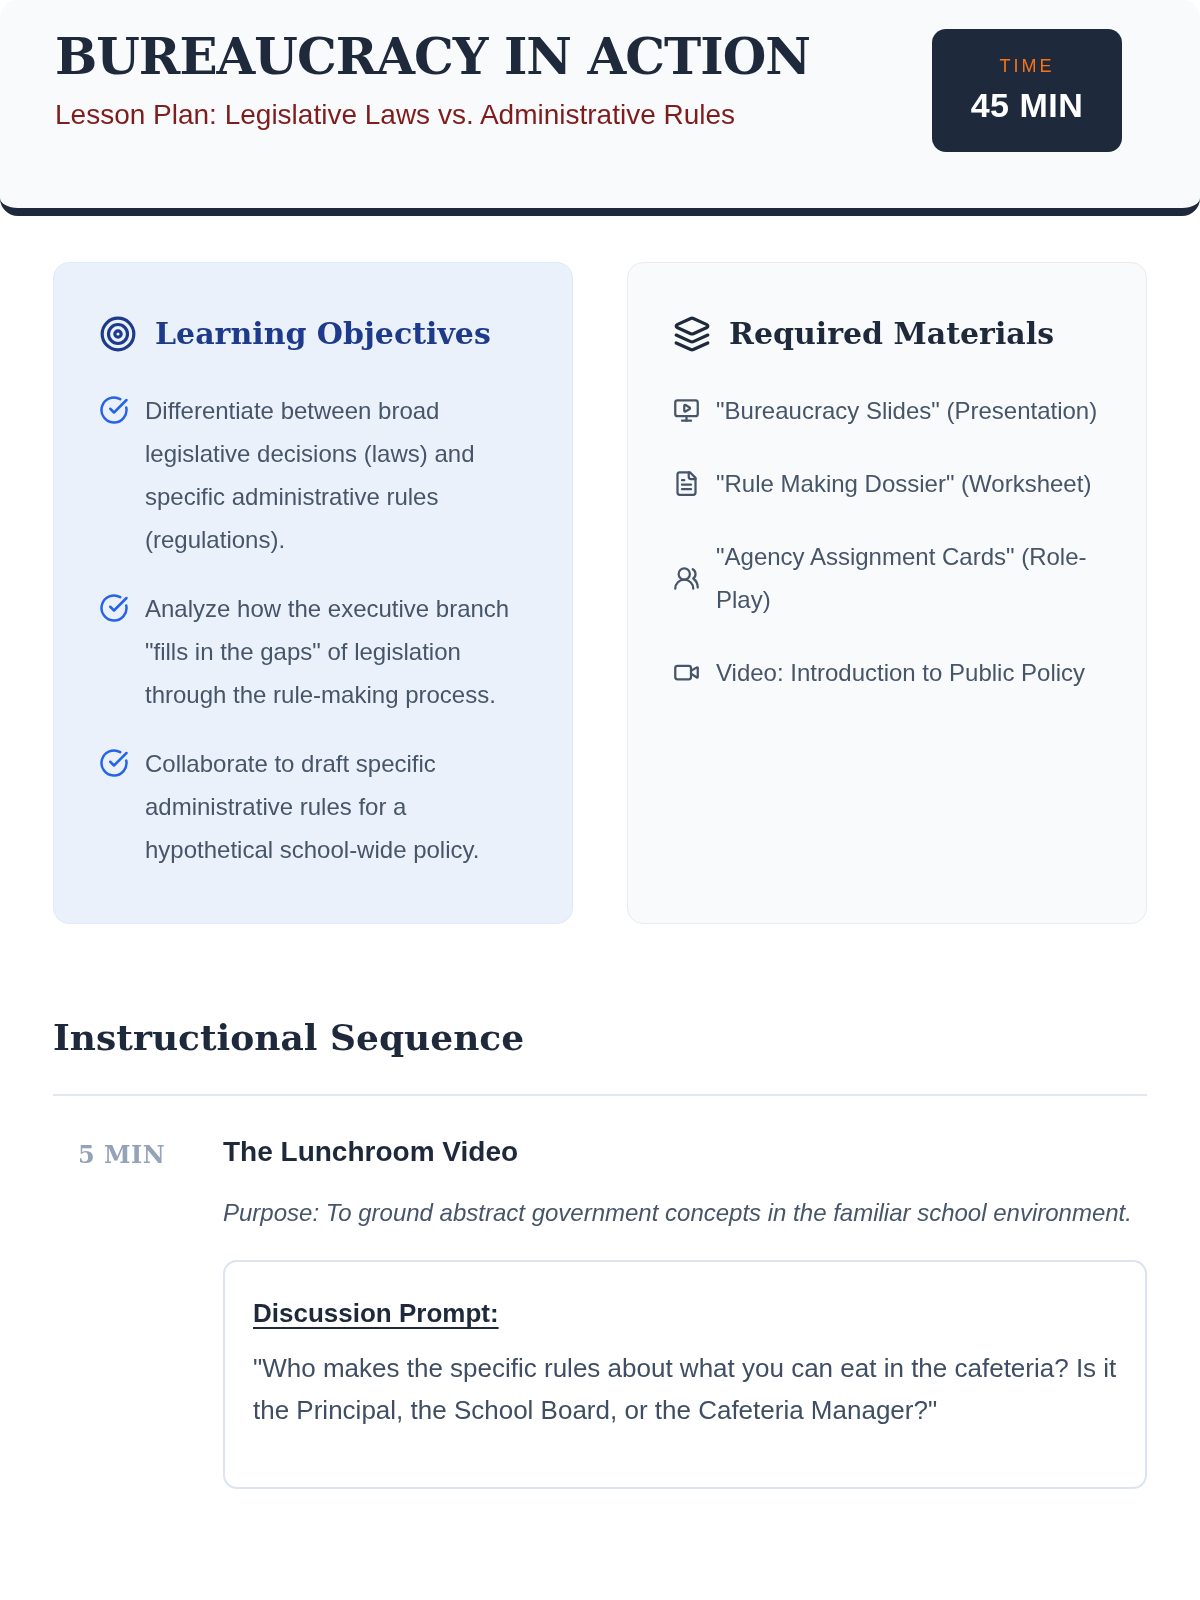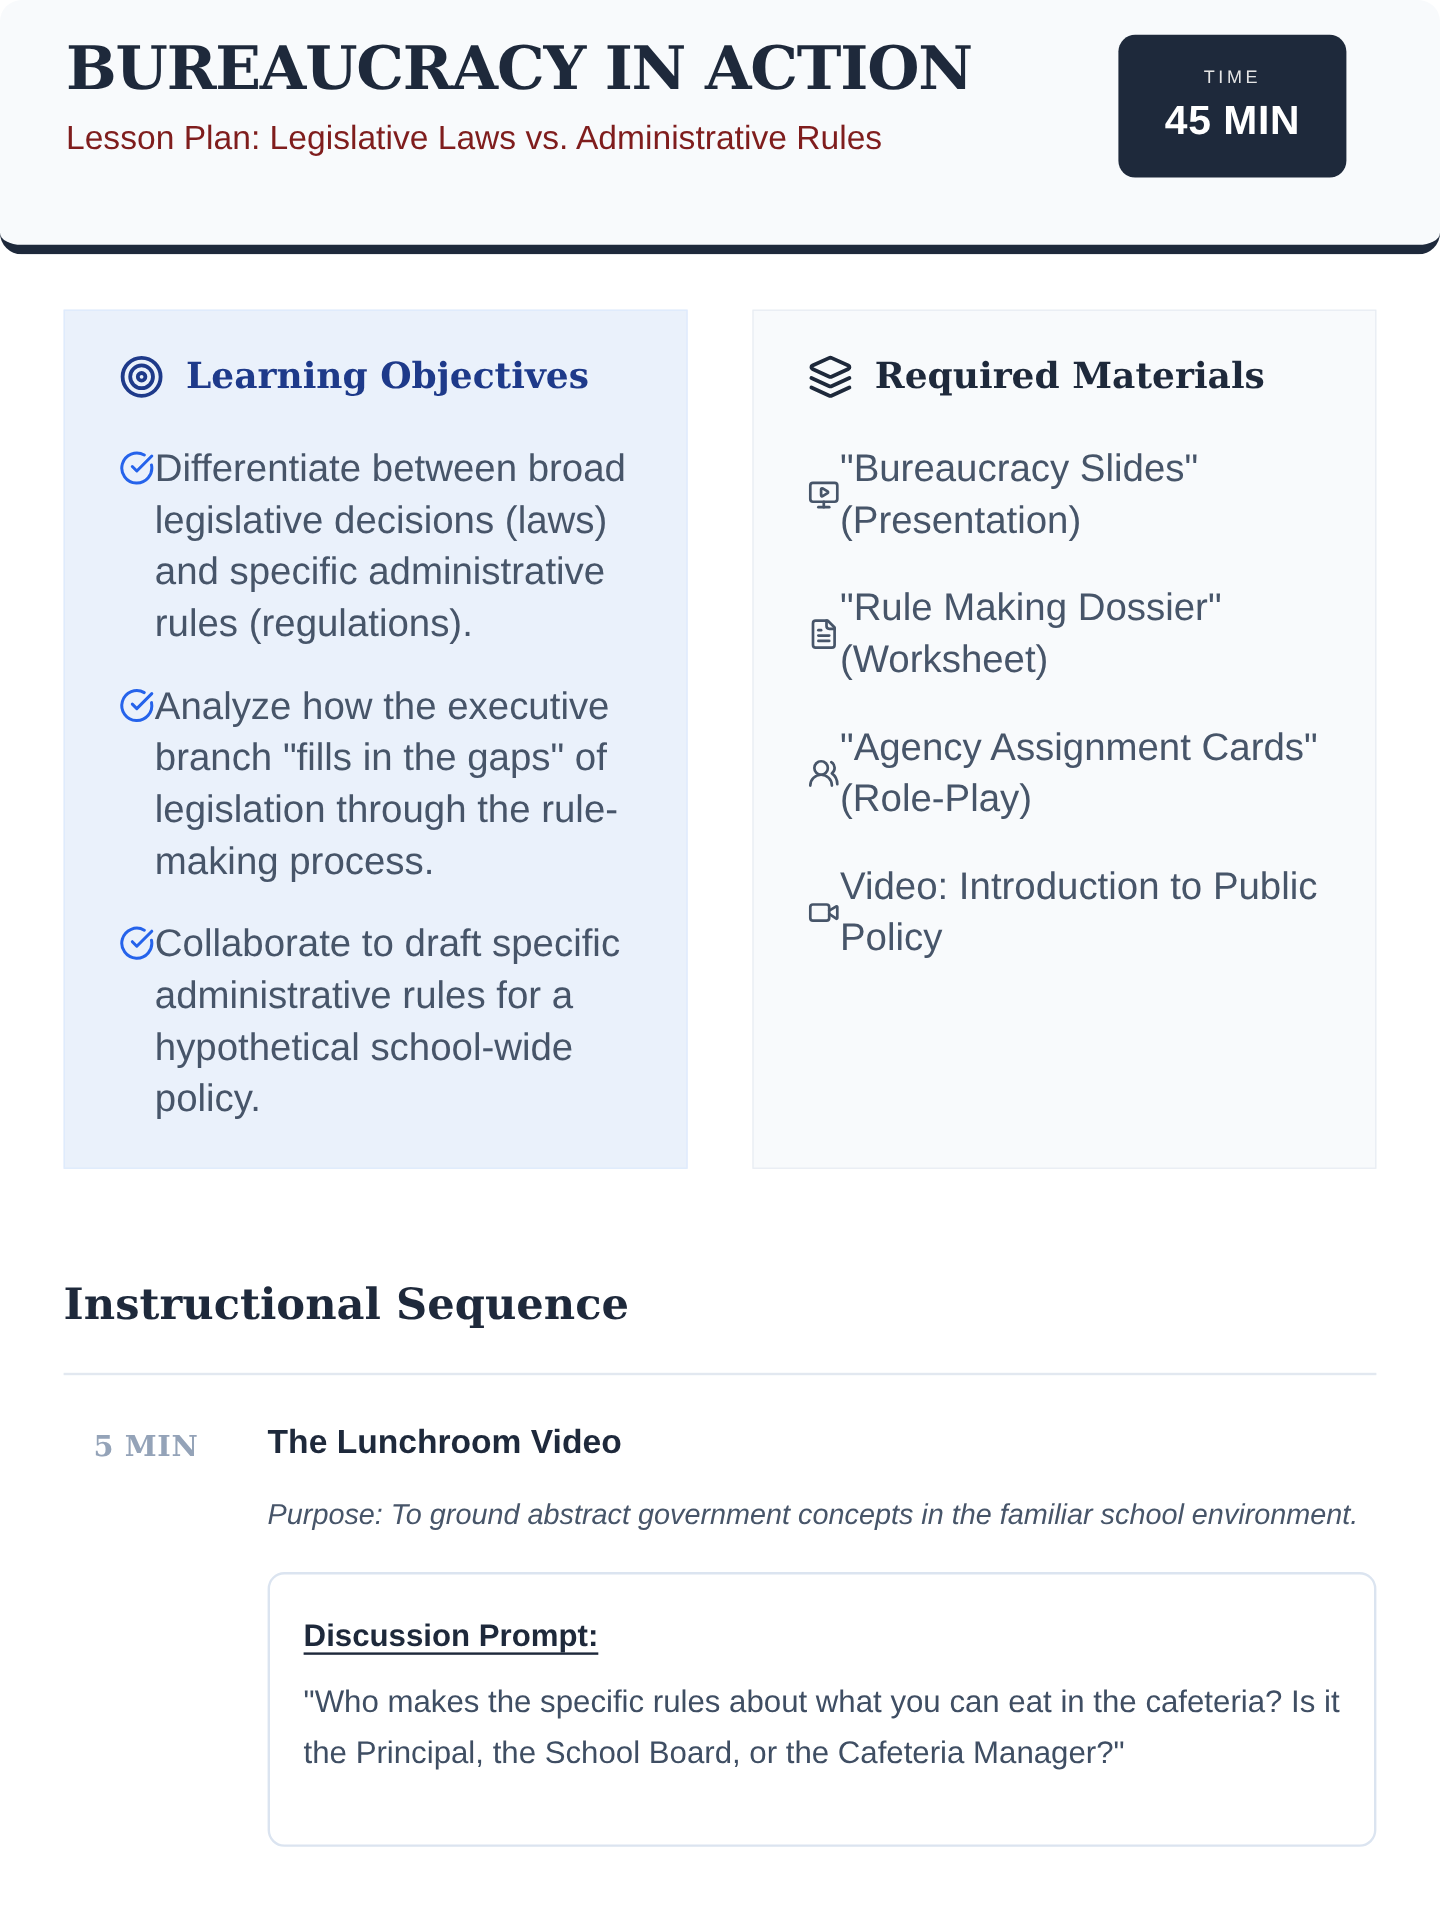--- a/index.html
+++ b/index.html
@@ -41,40 +41,40 @@
   }
   .time-badge {
     background: #1e293b;
     border-radius: 14px;
     padding: 27px 30px;
     min-width: 190px;
     text-align: center;
     color: #ffffff;
   }
   .time-label {
-    font-size: 15px;
+    font-size: 18px;
     letter-spacing: 3px;
-    color: #e5e5e5;
+    color: #f97316;
   }
   .time-value {
     margin-top: 9px;
     font-size: 34px;
     font-weight: 700;
     letter-spacing: 0.5px;
   }
 
   
   .page-main { padding: 46px 53px 0; }
 
   .cards {
     display: grid;
     grid-template-columns: 1fr 1fr;
     gap: 54px;
   }
-  .card { border-radius: 0; padding: 36px 45px; }
+  .card { border-radius: 16px; padding: 52px 45px; }
   .card-objectives { background: #eaf1fb; border: 1px solid #ddeafd; }
   .card-materials  { background: #f8fafc; border: 1px solid #e7ecf2; }
 
   .card-heading {
     display: flex;
     align-items: center;
     gap: 18px;
     margin: 0 0 36px;
     font-family: "DejaVu Serif", serif;
     font-weight: 700;
@@ -89,21 +89,22 @@
     list-style: none;
     margin: 0;
     padding: 0;
     display: flex;
     flex-direction: column;
   }
   .card-objectives ul { gap: 26px; }
   .card-materials  ul { gap: 30px; }
   .card li {
     display: flex;
-    font-size: 32px;
+    gap: 16px;
+    font-size: 24px;
     line-height: 43px;
     color: #475569;
   }
   .card-objectives li svg { flex: none; margin-top: 6px; }
   .card-materials  li svg { flex: none; align-self: center; }
 
   
   .sequence { margin-top: 92px; }
   .sequence-title {
     margin: 0 0 36px;

